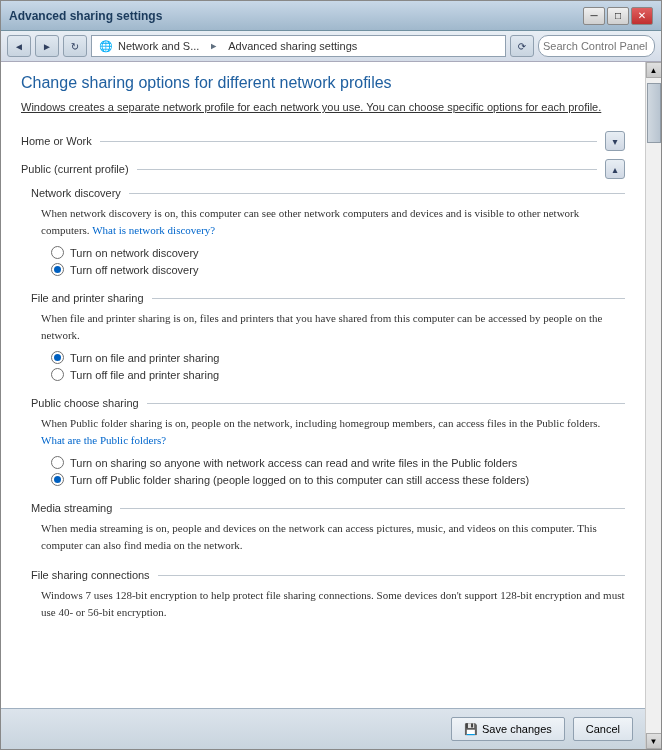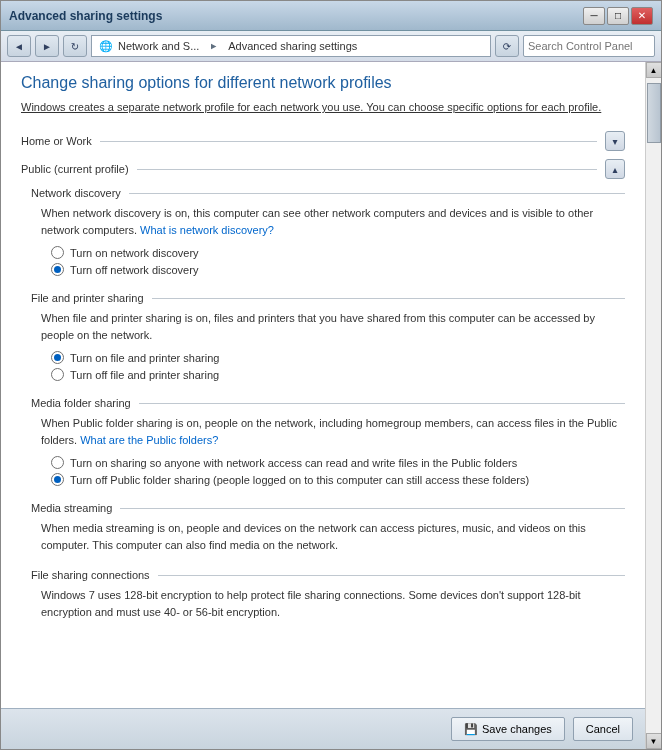--- a/index.html
+++ b/index.html
@@ -117,25 +117,25 @@
       gap: 10px;
       font-size: 11px;
     }
 
     .address-arrow {
       color: #607080;
       font-size: 9px;
     }
 
     .search-bar {
-      width: 132px;
+      width: 117px;
       height: 22px;
       background: white;
       border: 1px solid #90a0b0;
-      border-radius: 2px;
+      border-radius: 10px;
       display: flex;
       align-items: center;
       padding: 0 4px;
     }
 
     .search-input {
       flex: 1;
       border: none;
       outline: none;
       font-size: 11px;
@@ -287,20 +287,21 @@
       background: #c0c8d0;
       margin-left: 8px;
     }
 
     .subsection-desc {
       font-size: 11px;
       color: #333;
       line-height: 1.5;
       margin-bottom: 8px;
       margin-left: 10px;
+      font-family: Liberation Serif, serif;
     }
 
     .link {
       color: #0066cc;
       text-decoration: none;
       cursor: pointer;
     }
 
     
     .radio-group {
@@ -444,21 +445,21 @@
               <span class="radio-label">Turn on file and printer sharing</span>
             </label>
             <label class="radio-item">
               <div class="radio-btn"></div>
               <span class="radio-label">Turn off file and printer sharing</span>
             </label>
           </div>
         </div>
 
         <div class="subsection">
-          <div class="subsection-title">Media folder sharing</div>
+          <div class="subsection-title">Public choose sharing</div>
           <p class="subsection-desc">
             When Public folder sharing is on, people on the network, including homegroup members, can access files in the Public folders. <span class="link">What are the Public folders?</span>
           </p>
           <div class="radio-group">
             <label class="radio-item">
               <div class="radio-btn"></div>
               <span class="radio-label">Turn on sharing so anyone with network access can read and write files in the Public folders</span>
             </label>
             <label class="radio-item" style="margin-top:4px;">
               <div class="radio-btn checked"></div>

